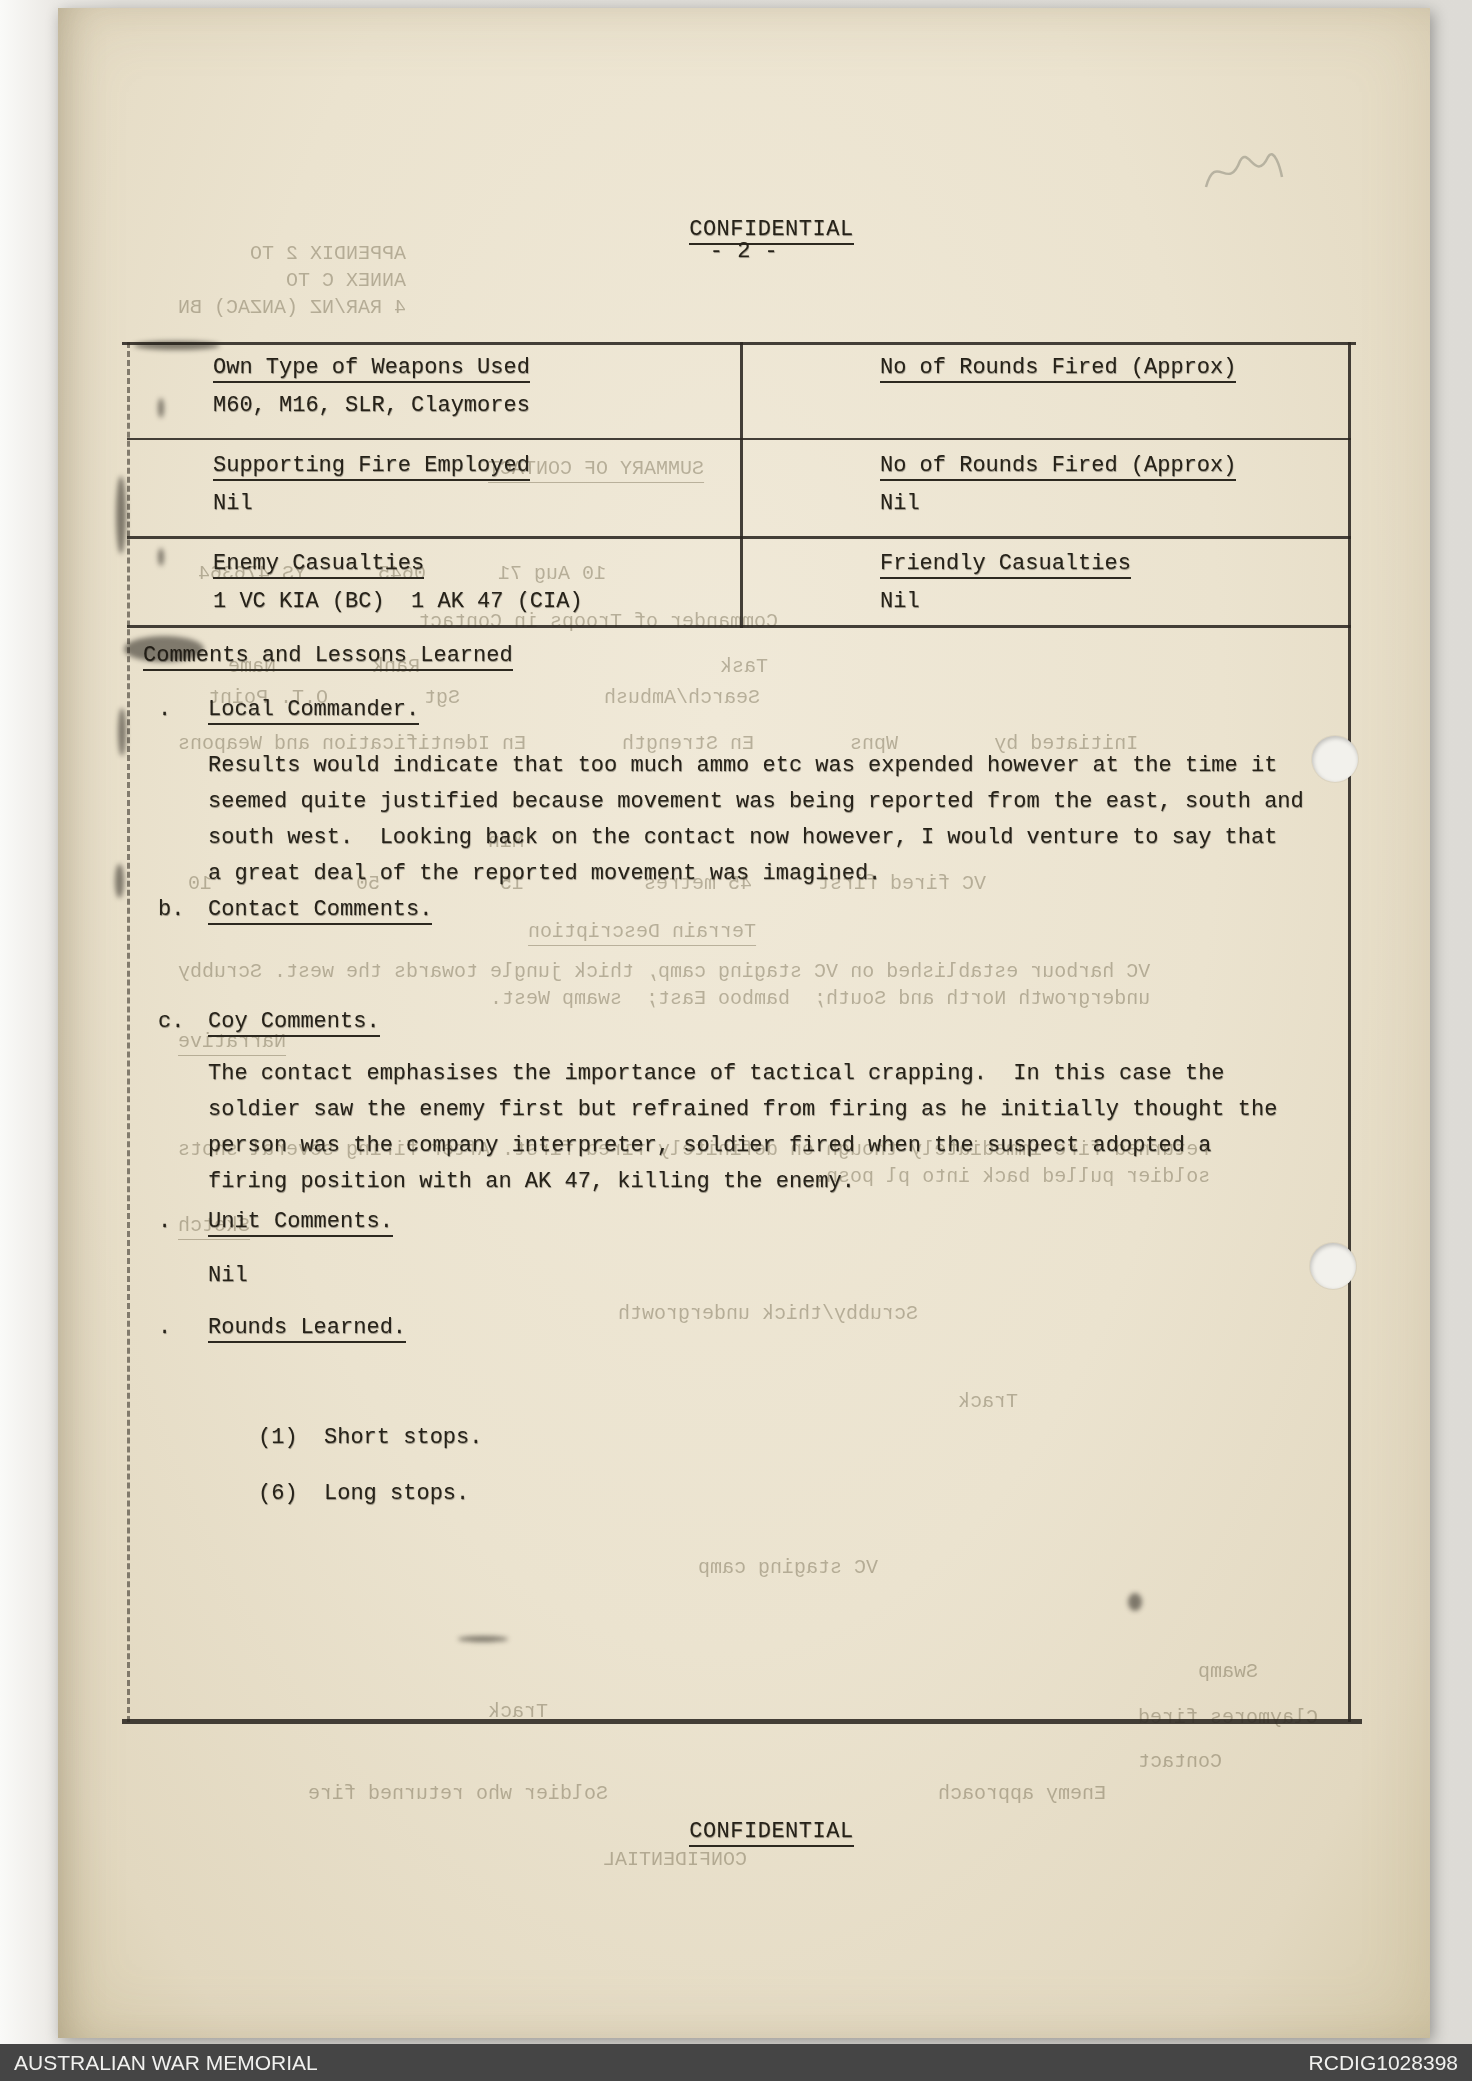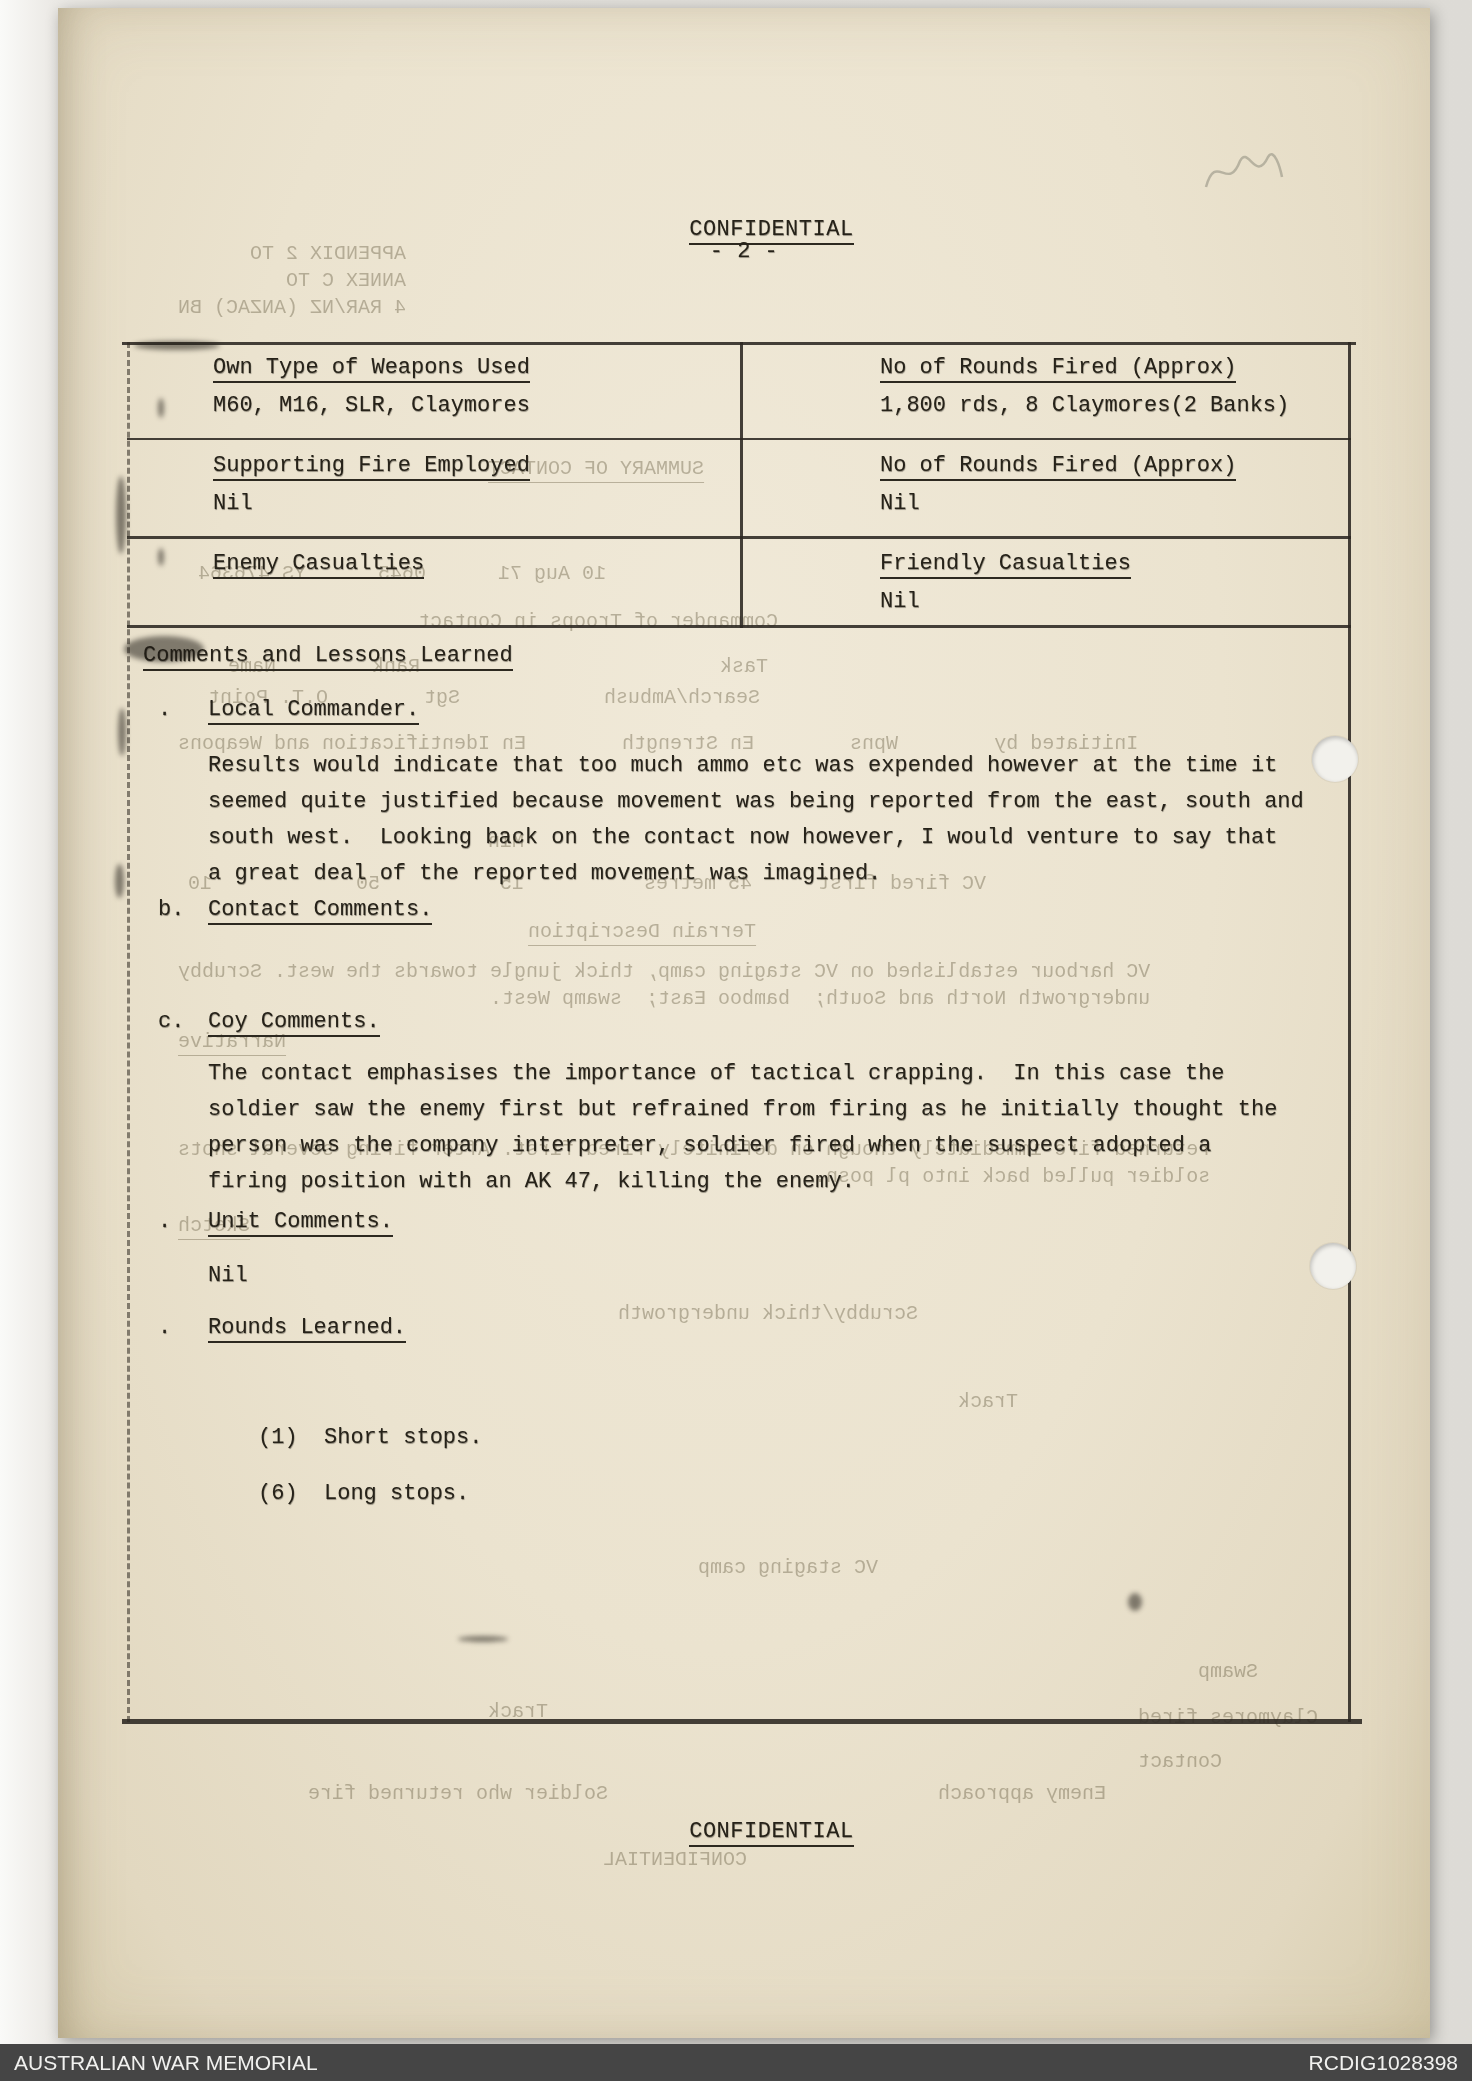--- a/index.html
+++ b/index.html
@@ -98,28 +98,28 @@
   <div class="ln" style="left:69px;top:528px;width:1224px;height:3px"></div>
   <div class="ln" style="left:69px;top:617px;width:1224px;height:3px"></div>
   <div class="ln" style="left:682px;top:334px;width:3px;height:286px"></div>
   <div class="ln" style="left:1290px;top:334px;width:3px;height:1380px"></div>
   <div class="dashedv" style="left:69px;top:334px;height:1380px"></div>
   <div class="ln" style="left:64px;top:1711px;width:1240px;height:5px"></div>
 
   <div class="txt" style="left:155px;top:342px"><span class="u">Own Type of Weapons Used</span></div>
   <div class="txt" style="left:155px;top:380px">M60, M16, SLR, Claymores</div>
   <div class="txt" style="left:822px;top:342px"><span class="u">No of Rounds Fired (Approx)</span></div>
-  <div class="txt" style="left:822px;top:380px">1,800 rds, 8 Claymores(2 Banks)</div>
 
   <div class="txt" style="left:155px;top:440px"><span class="u">Supporting Fire Employed</span></div>
   <div class="txt" style="left:155px;top:478px">Nil</div>
   <div class="txt" style="left:822px;top:440px"><span class="u">No of Rounds Fired (Approx)</span></div>
   <div class="txt" style="left:822px;top:478px">Nil</div>
 
   <div class="txt" style="left:155px;top:538px"><span class="u">Enemy Casualties</span></div>
+  <div class="txt" style="left:155px;top:576px">1 VC KIA (BC)  1 AK 47 (CIA)</div>
   <div class="txt" style="left:822px;top:538px"><span class="u">Friendly Casualties</span></div>
   <div class="txt" style="left:822px;top:576px">Nil</div>
 
   <div class="txt" style="left:85px;top:630px"><span class="u">Comments and Lessons Learned</span></div>
 
   <div class="txt" style="left:100px;top:684px">.</div>
   <div class="txt" style="left:150px;top:684px"><span class="u">Local Commander.</span></div>
   <div class="txt" style="left:150px;top:740px;width:1150px">Results would indicate that too much ammo etc was expended however at the time it
 seemed quite justified because movement was being reported from the east, south and
 south west.  Looking back on the contact now however, I would venture to say that

